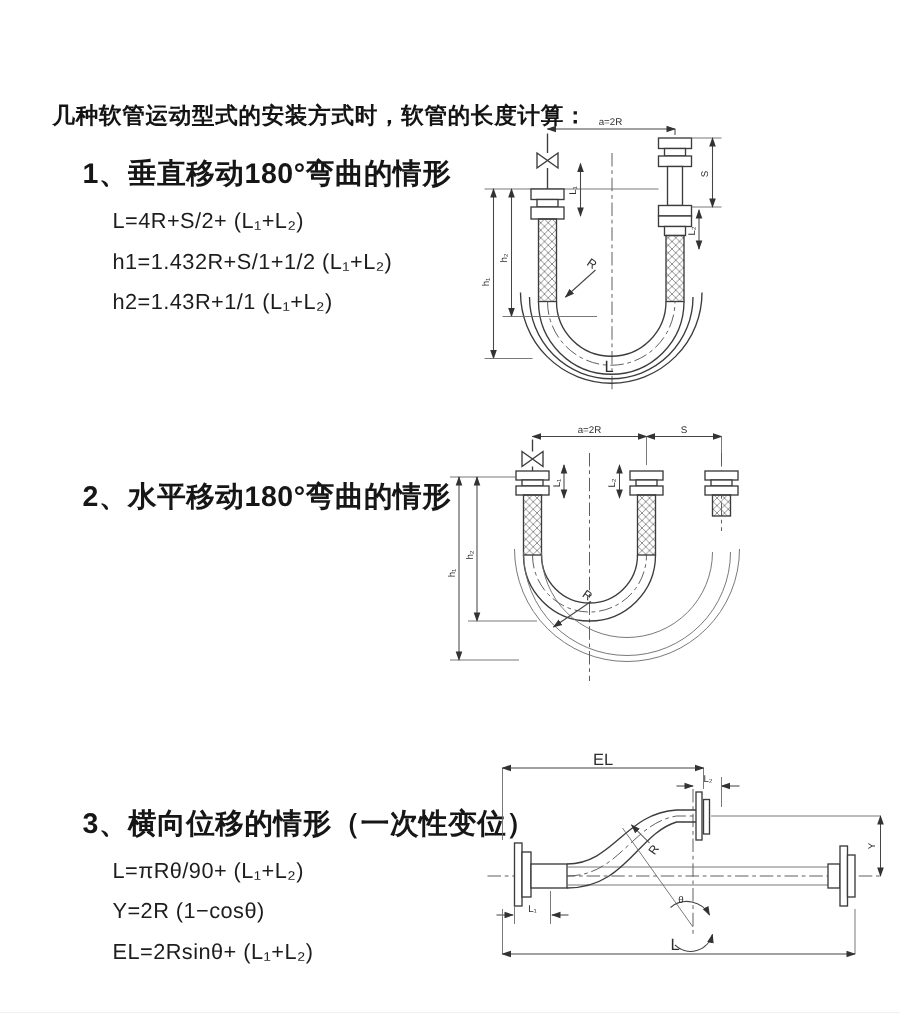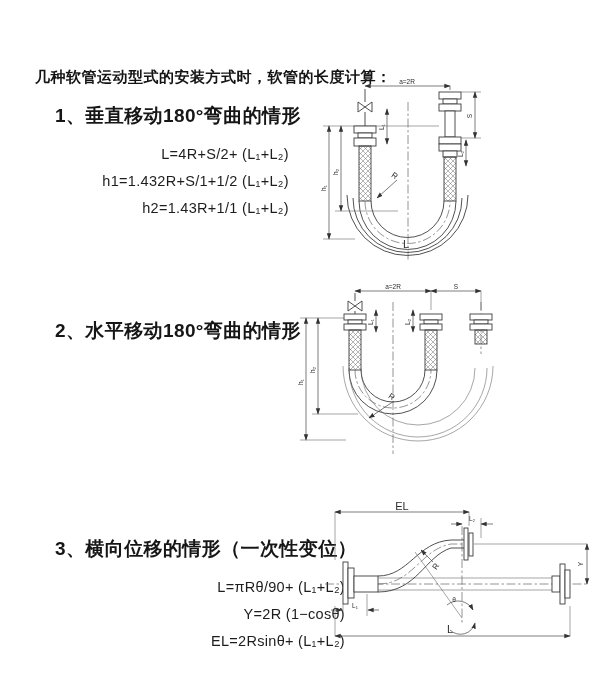--- a/index.html
+++ b/index.html
@@ -6,21 +6,21 @@
   .page{
     position:relative;width:600px;height:675px;background:#ffffff;
     font-family:"Liberation Sans","DejaVu Sans",sans-serif;color:#1b1b1b;overflow:hidden;
   }
   .doc-title{
     position:absolute;left:35px;top:20px;font-size:15px;font-weight:bold;
     letter-spacing:.5px;color:#141414;margin-top:48px;
   }
   .section{position:absolute;left:55px;}
   .sec-heading{font-size:19px;font-weight:bold;color:#161616;letter-spacing:.4px;margin:0 0 6px 0;}
-  .formulas{margin:12px;padding:0 0 0 20px;list-style:none;text-align:right;}
+  .formulas{margin:0;padding:0 0 0 20px;list-style:none;}
   .formulas li{font-size:14.5px;line-height:27px;color:#1d1d1d;letter-spacing:.3px;white-space:nowrap;}
   .diagram{position:absolute;}
   svg .ln{stroke:#3c3c3c;stroke-width:.9;fill:none;}
   svg .th{stroke:#6a6a6a;stroke-width:.6;fill:none;}
   svg .dim{stroke:#454545;stroke-width:.7;fill:none;}
   svg .cl{stroke:#5a5a5a;stroke-width:.65;fill:none;stroke-dasharray:9 2.5 2.5 2.5;}
   svg .fit{fill:#ffffff;stroke:#3c3c3c;stroke-width:.9;}
   svg text{fill:#2e2e2e;font-family:"Liberation Sans","DejaVu Sans",sans-serif;}
   .lbl-s{font-size:6.5px;}
   .lbl-m{font-size:8px;}

